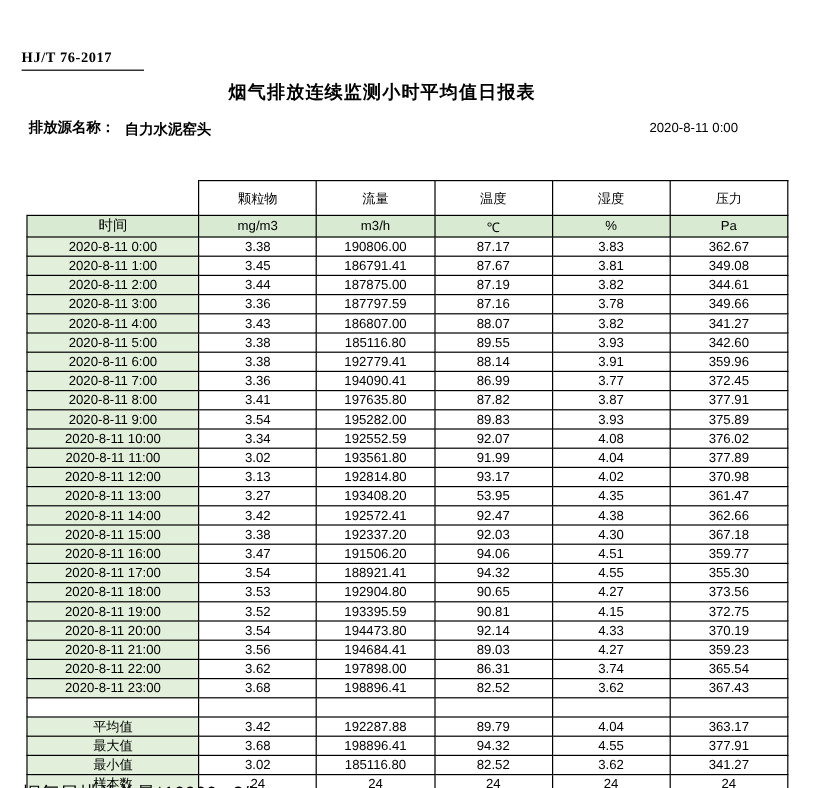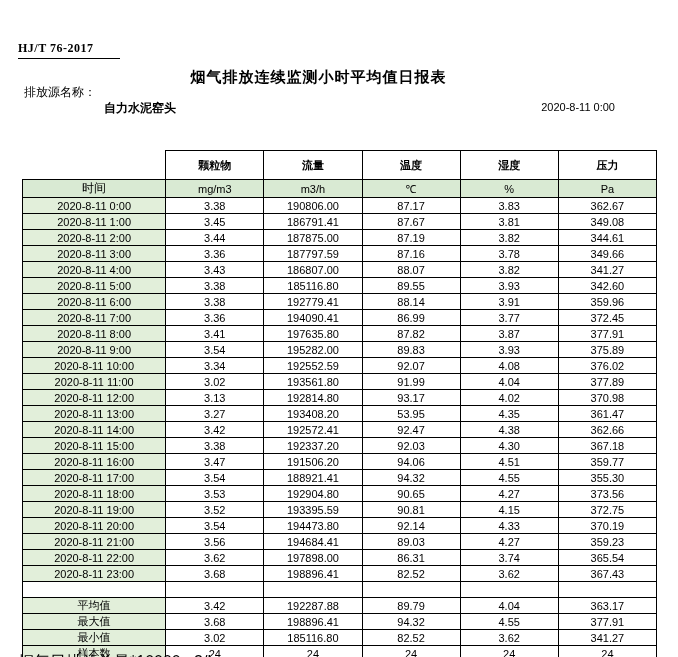--- a/index.html
+++ b/index.html
@@ -47,23 +47,23 @@
     right: 0;
     top: 32px;
     text-align: center;
     font-size: 15px;
     font-weight: bold;
     letter-spacing: 1px;
   }
   .src-label {
     position: absolute;
     left: 24px;
-    top: 48px;
+    top: 62px;
     font-size: 12px;
-    font-weight: normal;
+    font-weight: bold;
   }
   .src-value {
     position: absolute;
     left: 104px;
     top: 64px;
     font-size: 12px;
     font-weight: bold;
   }
   .report-date {
     position: absolute;
@@ -86,21 +86,21 @@
     vertical-align: middle;
     font-size: 11px;
     height: 15px;
     padding: 0;
   }
   .col-time { width: 143px; }
   .col-data { width: 98px; }
   .hdr-param {
     height: 28px !important;
     font-size: 12px;
-    font-weight: bold;
+    font-weight: normal;
   }
   .hdr-blank {
     border-left: none !important;
     border-top: none !important;
   }
   .unit-row td {
     background: #d9ead3;
     height: 16px;
     font-size: 10px;
   }

